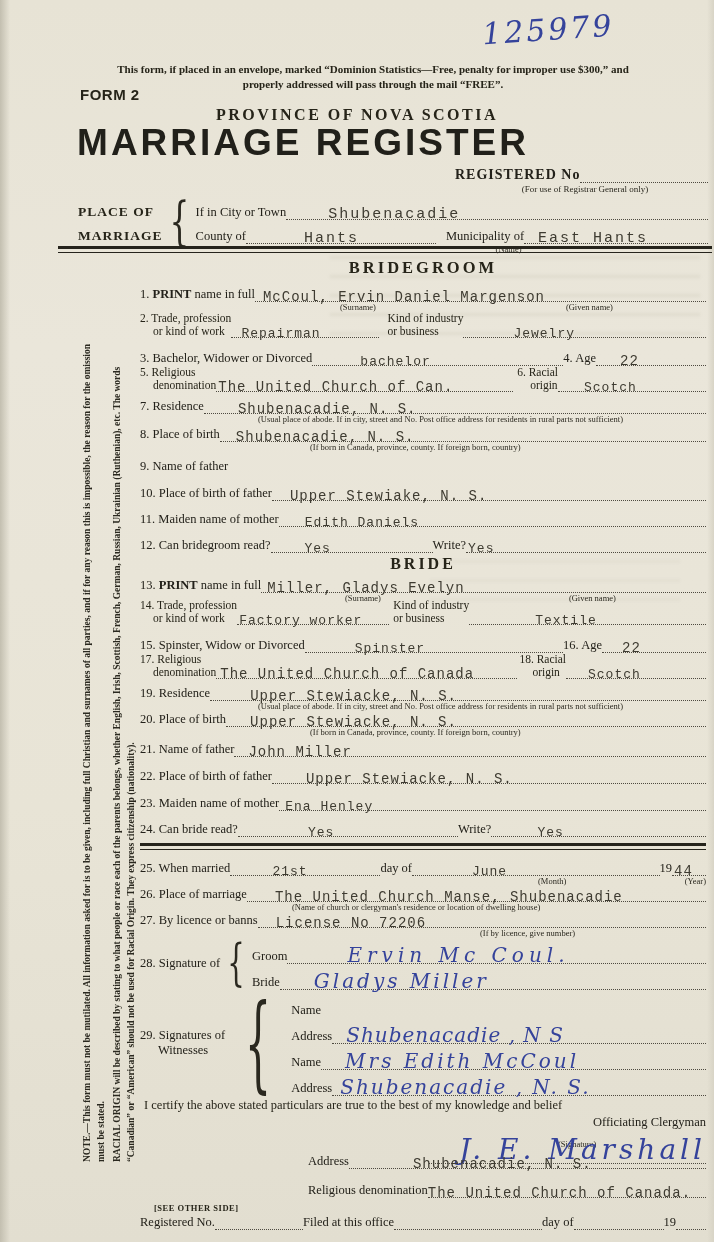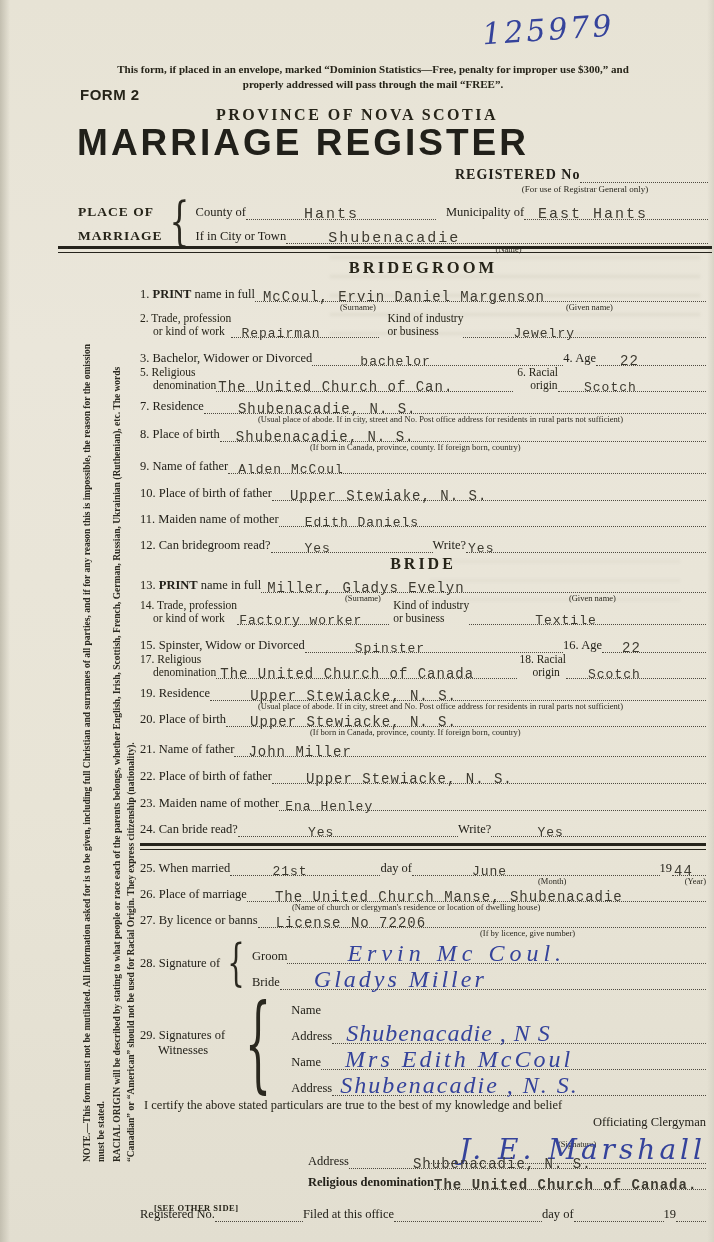--- a/index.html
+++ b/index.html
@@ -56,21 +56,21 @@
   .body { position:absolute; left:140px; top:254px; width:566px; }
   .sect-h { text-align:center; font-size:16.5px; font-weight:bold; letter-spacing:3px; height:20px; }
   .b { font-weight:bold; }
 
   .sig-block { display:flex; align-items:stretch; }
   .sig-label { display:flex; flex-direction:column; justify-content:center; }
   .brace-28 { font-size:50px; line-height:52px; transform:scaleX(.55); align-self:center; }
   .brace-29 { font-size:104px; line-height:104px; transform:scaleX(.4); align-self:center; }
   .sig-col { flex:1; display:flex; flex-direction:column; justify-content:flex-end; }
   .sig-row { display:flex; align-items:flex-end; height:26px; }
-  .sig-row .hand { font-size:24px; transform:translateY(4px);font-family:Liberation Serif, serif; }
+  .sig-row .hand { font-size:20px; transform:translateY(4px); }
 
   .clergy-sig { font-size:28px; transform:rotate(-2deg) translateY(6px); letter-spacing:4px; }
   .see-other { position:absolute; left:154px; top:1203px; font-size:8.5px; font-weight:bold; letter-spacing:.5px; }
 </style>
 </head>
 <body>
 
 <div class="page">
   <div class="ghost g1"></div>
   <div class="ghost g2"></div>
@@ -92,36 +92,36 @@
   </div>
   <div class="regno-note cap">(For use of Registrar General only)</div>
 
   <div class="place">
     <div class="place-lbl">
       <div>PLACE OF</div>
       <div>MARRIAGE</div>
     </div>
     <span class="brace brace-place">{</span>
     <div class="place-rows">
+      <div class="row">
+        <span class="lbl">If in City or Town</span>
+        <span class="fill">
+          <span class="mono bigmono" style="margin-left:42px;">Shubenacadie</span>
+        </span>
+      </div>
       <div class="row">
         <span class="lbl">County of</span>
         <span class="fill" style="flex:0 0 190px;">
           <span class="mono bigmono" style="margin-left:58px;">Hants</span>
         </span>
         <span class="lbl" style="margin-left:10px;">Municipality of</span>
         <span class="fill">
           <span class="mono bigmono" style="margin-left:14px;">East Hants</span>
         </span>
       </div>
-      <div class="row">
-        <span class="lbl">If in City or Town</span>
-        <span class="fill">
-          <span class="mono bigmono" style="margin-left:42px;">Shubenacadie</span>
-        </span>
-      </div>
       <div class="caprow">
         <span class="cap" style="margin-left:300px;">(Name)</span>
       </div>
     </div>
   </div>
 
   <div class="rule-heavy top-rule"></div>
 
   <div class="vnote vn1">NOTE.—This form must not be mutilated.  All information asked for is to be given, including full Christian and surnames of all parties, and if for any reason this is impossible, the reason for the omission must be stated.</div>
   <div class="vnote vn2">RACIAL ORIGIN will be described by stating to what people or race each of the parents belongs, whether English, Irish, Scottish, French, German, Russian, Ukrainian (Ruthenian), etc.  The words “Canadian” or “American” should not be used for Racial Origin.  They express citizenship (nationality).</div>
@@ -189,23 +189,20 @@
       <span class="fill">
         <span class="mono" style="margin-left:16px;font-size:14px;">Shubenacadie,  N. S.</span>
       </span>
     </div>
     <div class="caprow">
       <span class="cap" style="margin-left:170px;">(If born in Canada, province, county.   If foreign born, country)</span>
     </div>
 
     <div class="row" style="margin-top:6px;">
       <span class="lbl">9. Name of father</span>
-      <span class="fill">
-        <span class="mono" style="margin-left:10px;">Alden McCoul</span>
-      </span>
     </div>
 
     <div class="row" style="margin-top:9px;">
       <span class="lbl">10. Place of birth of father</span>
       <span class="fill">
         <span class="mono" style="margin-left:18px;font-size:14px;">Upper Stewiake,  N. S.</span>
       </span>
     </div>
 
     <div class="row" style="margin-top:8px;">
@@ -427,21 +424,21 @@
       <span class="cap" style="margin-left:418px;">(Signature)</span>
     </div>
 
     <div class="row" style="margin-top:4px;">
       <span class="lbl" style="margin-left:168px;">Address</span>
       <span class="fill">
         <span class="mono" style="margin-left:64px;font-size:14px;">Shubenacadie,  N. S.</span>
       </span>
     </div>
 
-    <div class="row" style="margin-top:3px;font-weight:bold;">
+    <div class="row" style="margin-top:11px;">
       <span class="lbl" style="margin-left:168px;">Religious denomination</span>
       <span class="fill">
         <span class="mono" style="margin-left:0;font-size:14px;">The United Church of Canada.</span>
       </span>
     </div>
 
     <div class="row" style="margin-top:14px;">
       <span class="lbl">Registered No.</span>
       <span class="fill" style="flex:0 0 88px;"></span>
       <span class="lbl">Filed at this office</span>

